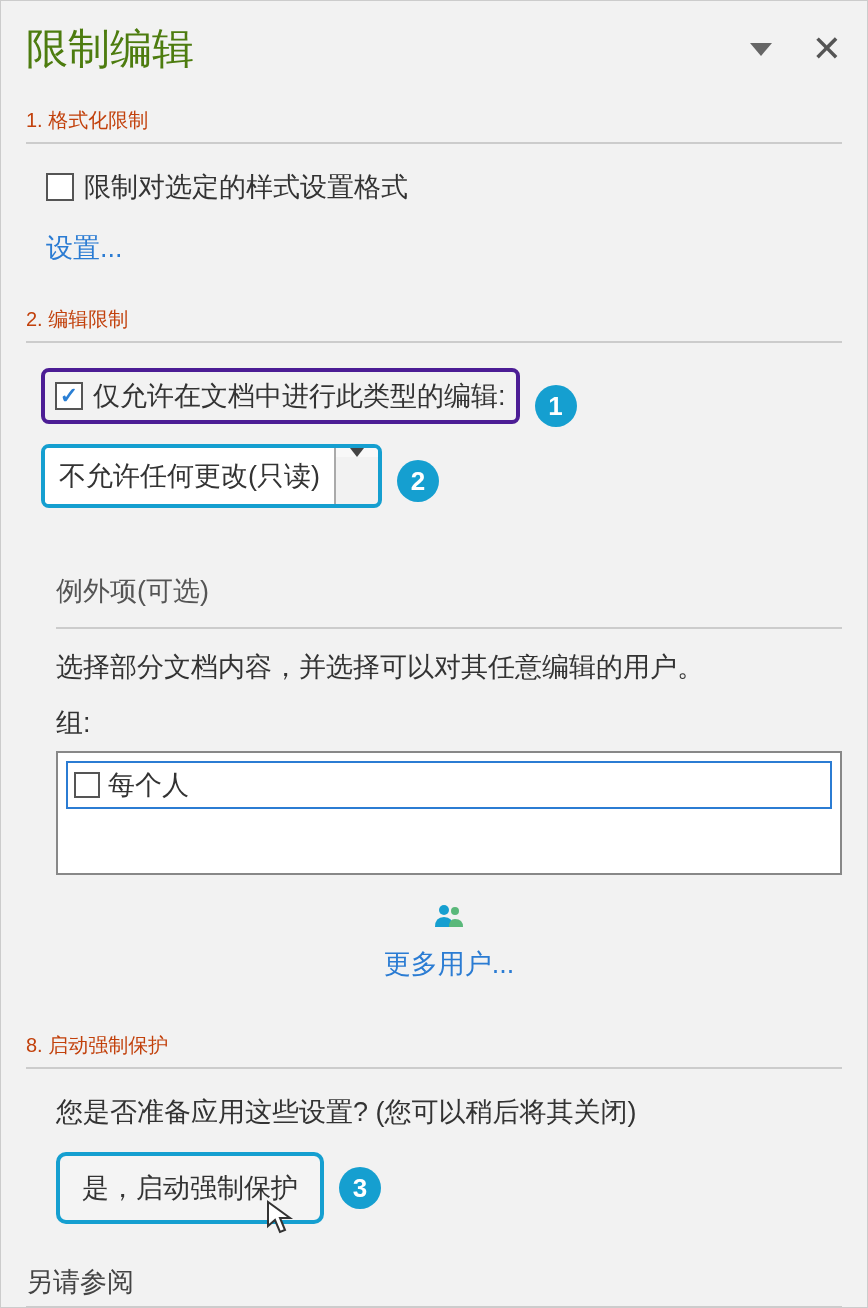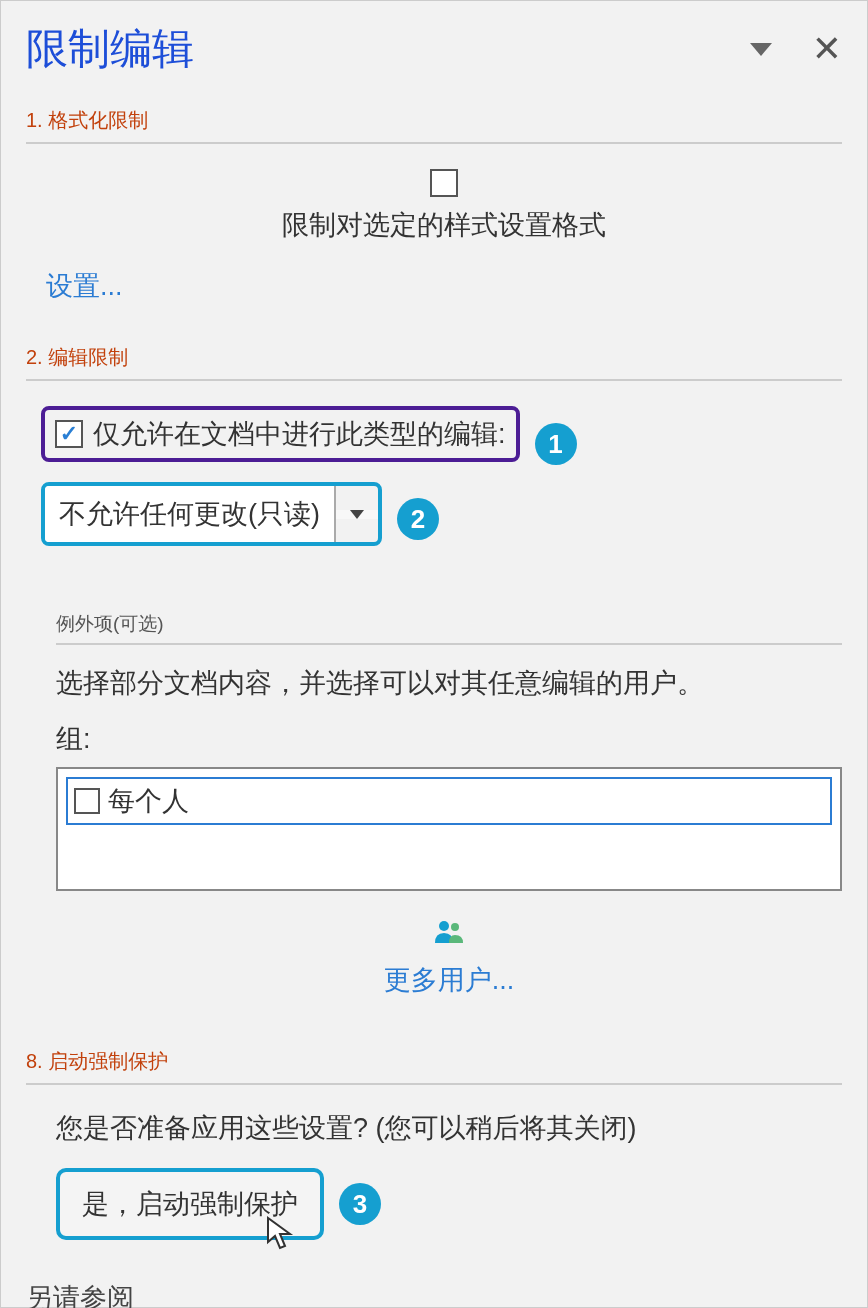--- a/index.html
+++ b/index.html
@@ -22,21 +22,21 @@
       border: 1px solid #ccc;
     }
     .header {
       display: flex;
       align-items: center;
       justify-content: space-between;
       margin-bottom: 30px;
     }
     .title {
       font-size: 42px;
-      color: #1d4ed8;
+      color: #4d7c0f;
       font-weight: normal;
     }
     .header-controls {
       display: flex;
       gap: 40px;
       align-items: center;
     }
     .dropdown-caret {
       width: 0;
       height: 0;
@@ -60,21 +60,20 @@
       border: none;
       border-top: 2px solid #ccc;
       margin-bottom: 25px;
     }
     .checkbox-row {
       display: flex;
       align-items: center;
       gap: 10px;
       margin-left: 20px;
       margin-bottom: 25px;
-      flex-direction: column;
     }
     .checkbox {
       width: 28px;
       height: 28px;
       border: 2px solid #555;
       background: white;
       display: inline-flex;
       align-items: center;
       justify-content: center;
       flex-shrink: 0;
@@ -135,21 +134,21 @@
       justify-content: center;
       font-size: 26px;
       font-weight: bold;
       flex-shrink: 0;
     }
     .dropdown-box {
       border: 4px solid #159fd0;
       border-radius: 8px;
       margin-left: 15px;
       display: inline-flex;
-      align-items: center;
+      align-items: flex-start;
       overflow: hidden;
       margin-bottom: 10px;
     }
     .dropdown-text {
       font-size: 27px;
       color: #333;
       padding: 10px 14px;
       background: white;
       border-right: 2px solid #aaa;
     }
@@ -166,24 +165,24 @@
       height: 0;
       border-left: 7px solid transparent;
       border-right: 7px solid transparent;
       border-top: 9px solid #444;
     }
     .exceptions-block {
       margin-left: 30px;
       margin-top: 55px;
     }
     .exceptions-title {
-      font-size: 19px;
+      font-size: 27px;
       color: #555;
       border-bottom: 2px solid #ccc;
-      padding-bottom: 6px;
+      padding-bottom: 18px;
       margin-bottom: 20px;
     }
     .exceptions-desc {
       font-size: 27px;
       color: #333;
       margin-bottom: 20px;
     }
     .group-label {
       font-size: 27px;
       color: #333;

